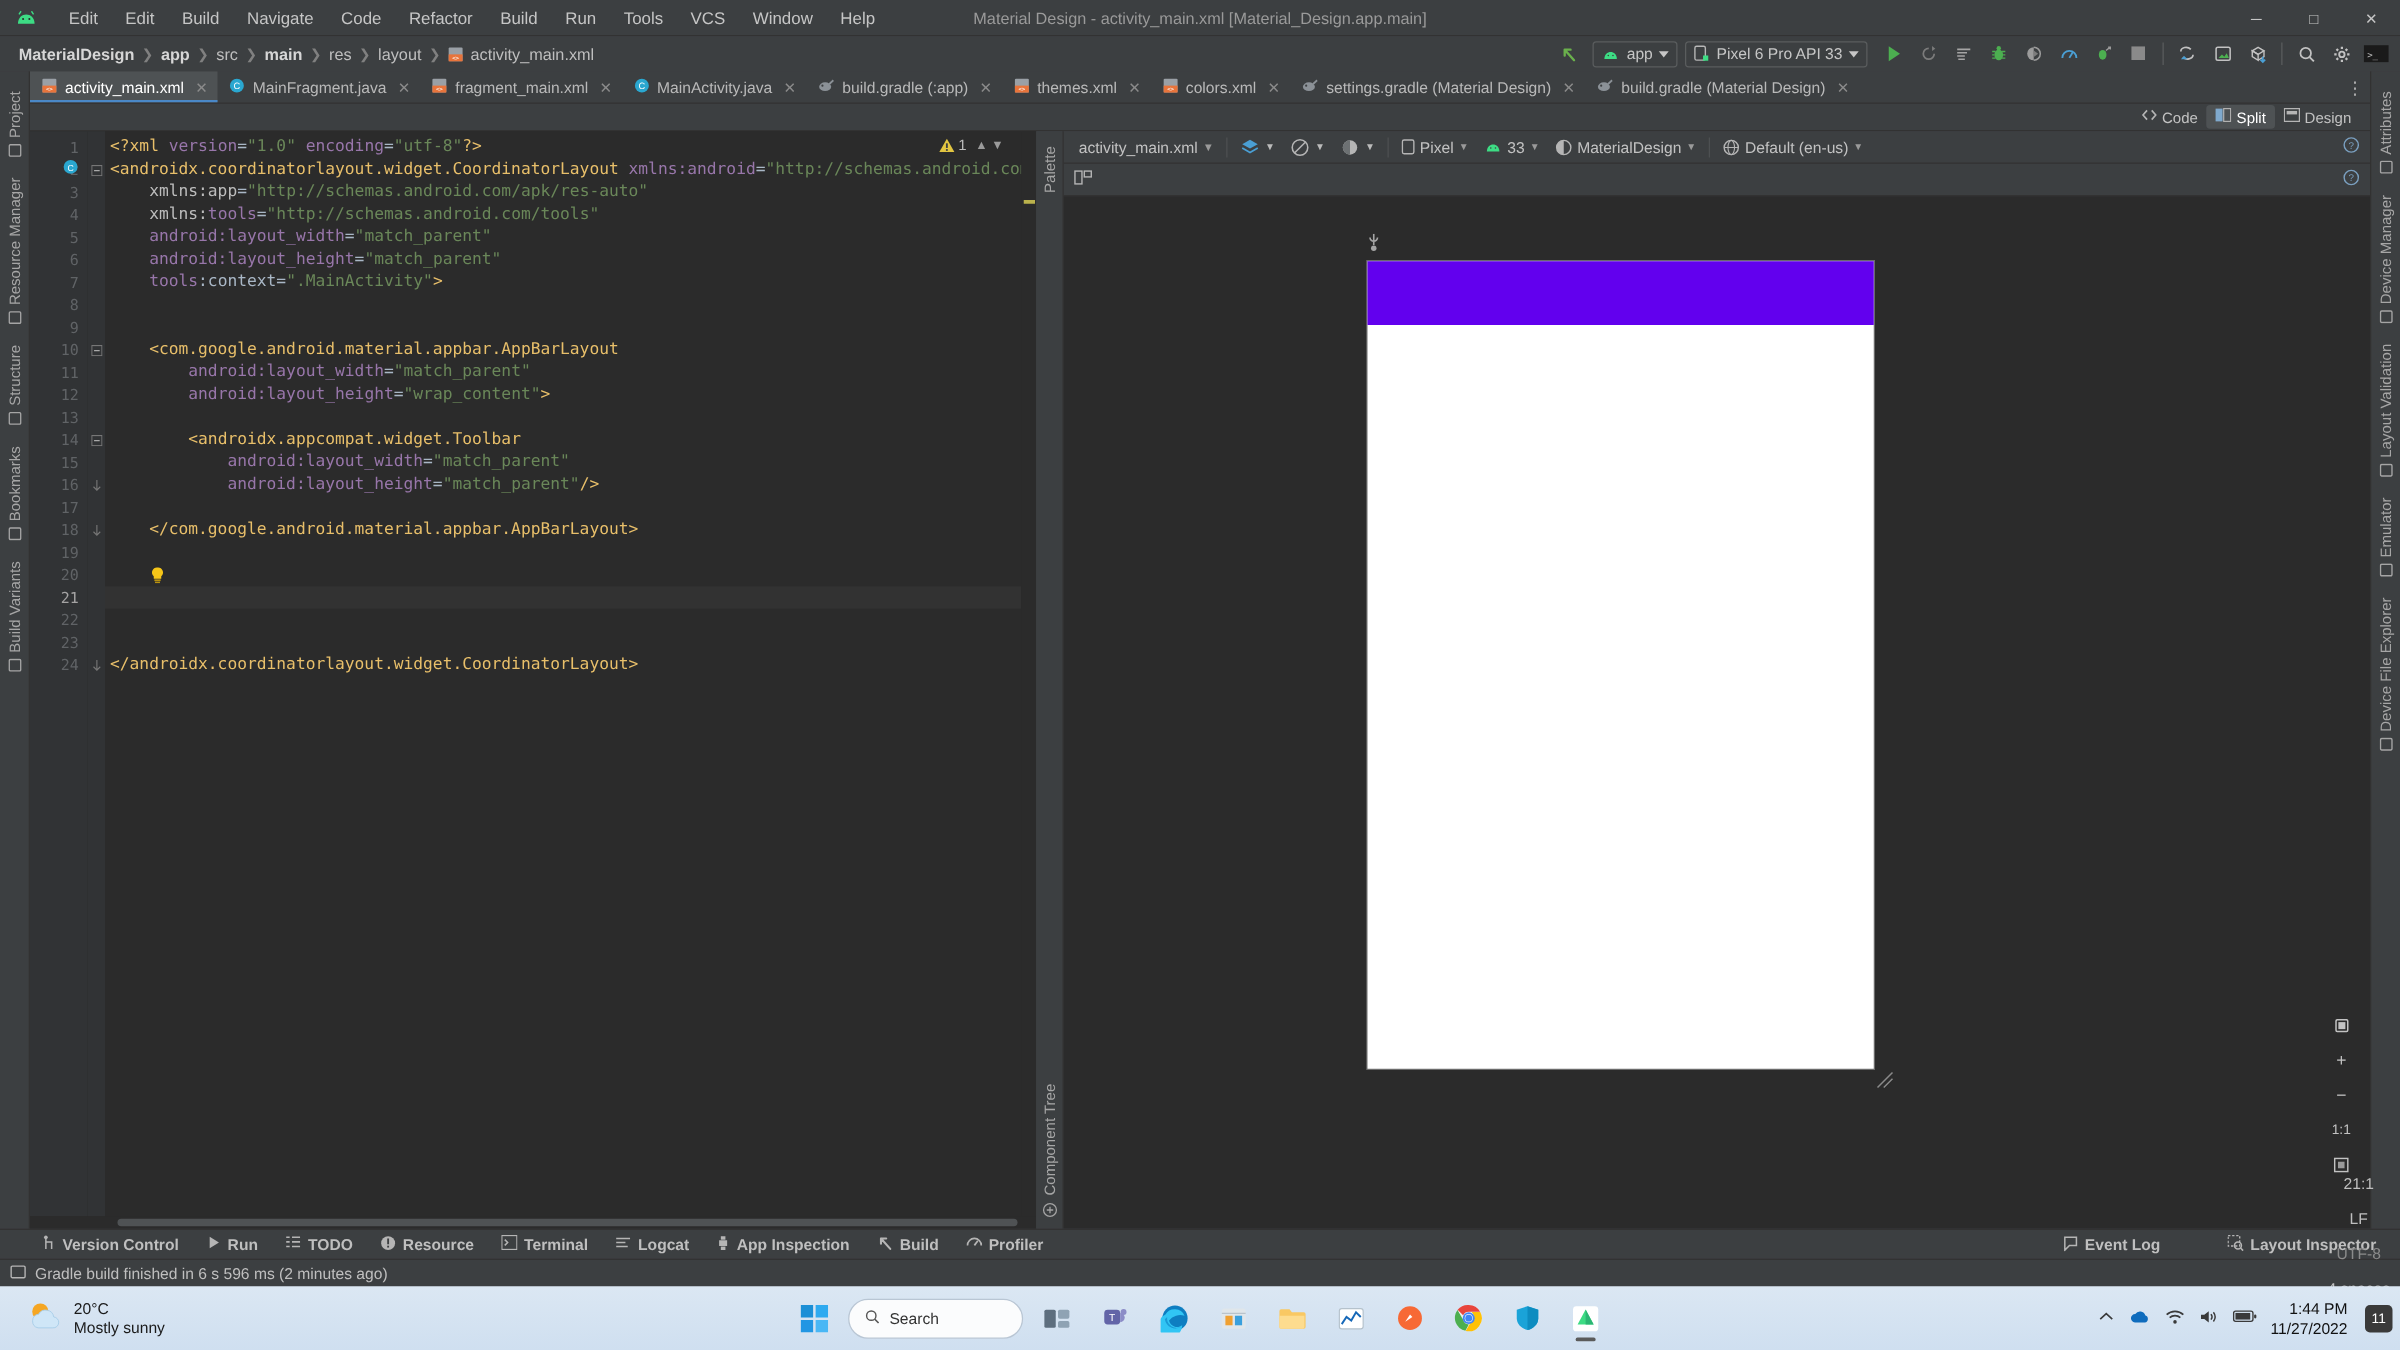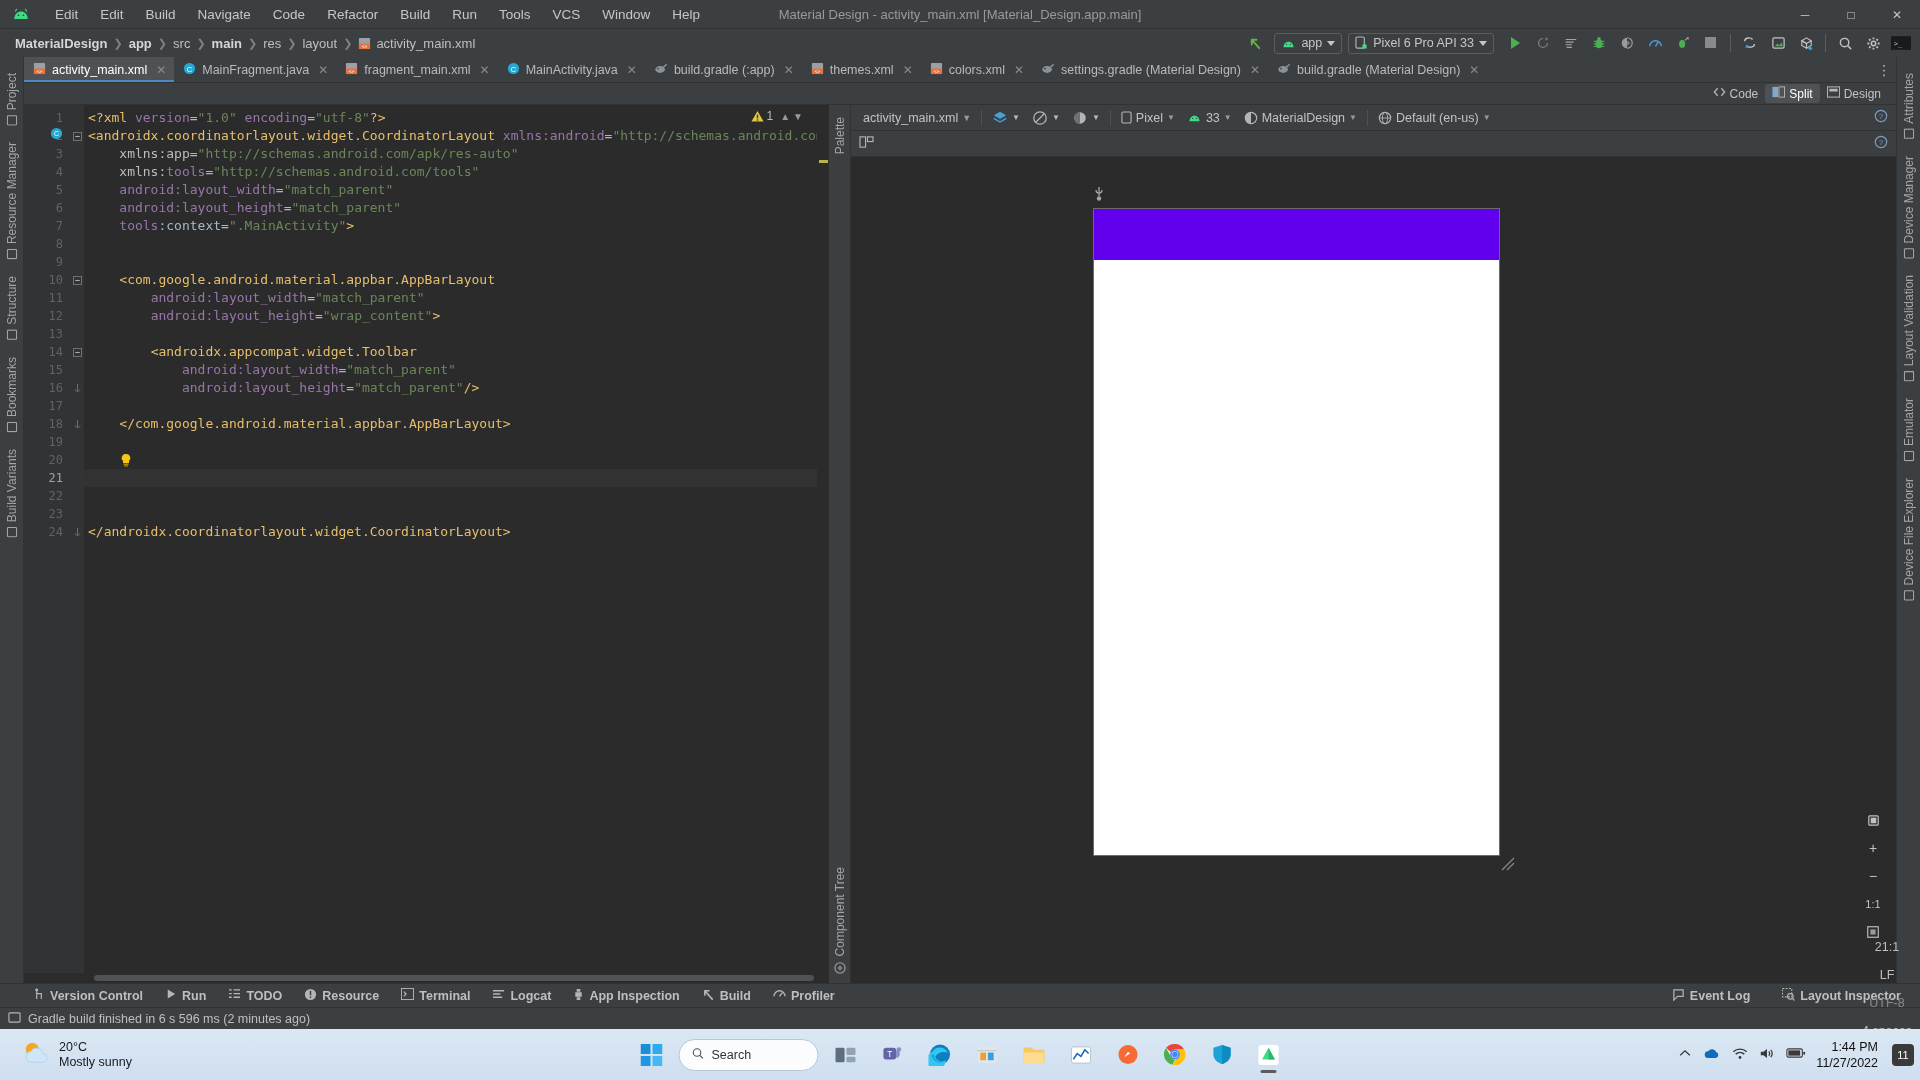--- a/index.html
+++ b/index.html
@@ -806,21 +806,21 @@
         </div>
         <div class="tw">
           <span><svg width="13" height="12" viewBox="0 0 14 13">
               <path d="M1 9 A6 6 0 0 1 13 9" stroke="#b5b5b5" stroke-width="1.5" fill="none"></path>
               <path d="M7 9 L10 5" stroke="#b5b5b5" stroke-width="1.5"></path>
             </svg></span>
           <span>Profiler</span>
         </div>
       </div>
     <div class="twright">
-      <div style="display:flex;align-items:center;gap:10px" id="tool-windows-right">
+      <div style="display:flex;align-items:center;gap:32px" id="tool-windows-right">
           <div class="tw">
             <span><svg width="13" height="13" viewBox="0 0 14 14">
                 <path d="M2 2 h10 v7 h-6 l-4 4 z" stroke="#b5b5b5" stroke-width="1.3" fill="none"></path>
               </svg></span>
             <span>Event Log</span>
           </div>
           <div class="tw">
             <span><svg width="13" height="13" viewBox="0 0 14 14">
                 <rect x="0.5" y="0.5" width="10" height="9" stroke="#b5b5b5" stroke-width="1.2" fill="none" stroke-dasharray="2 1.5"></rect>
                 <circle cx="9" cy="9" r="3" stroke="#b5b5b5" stroke-width="1.3" fill="none"></circle>

